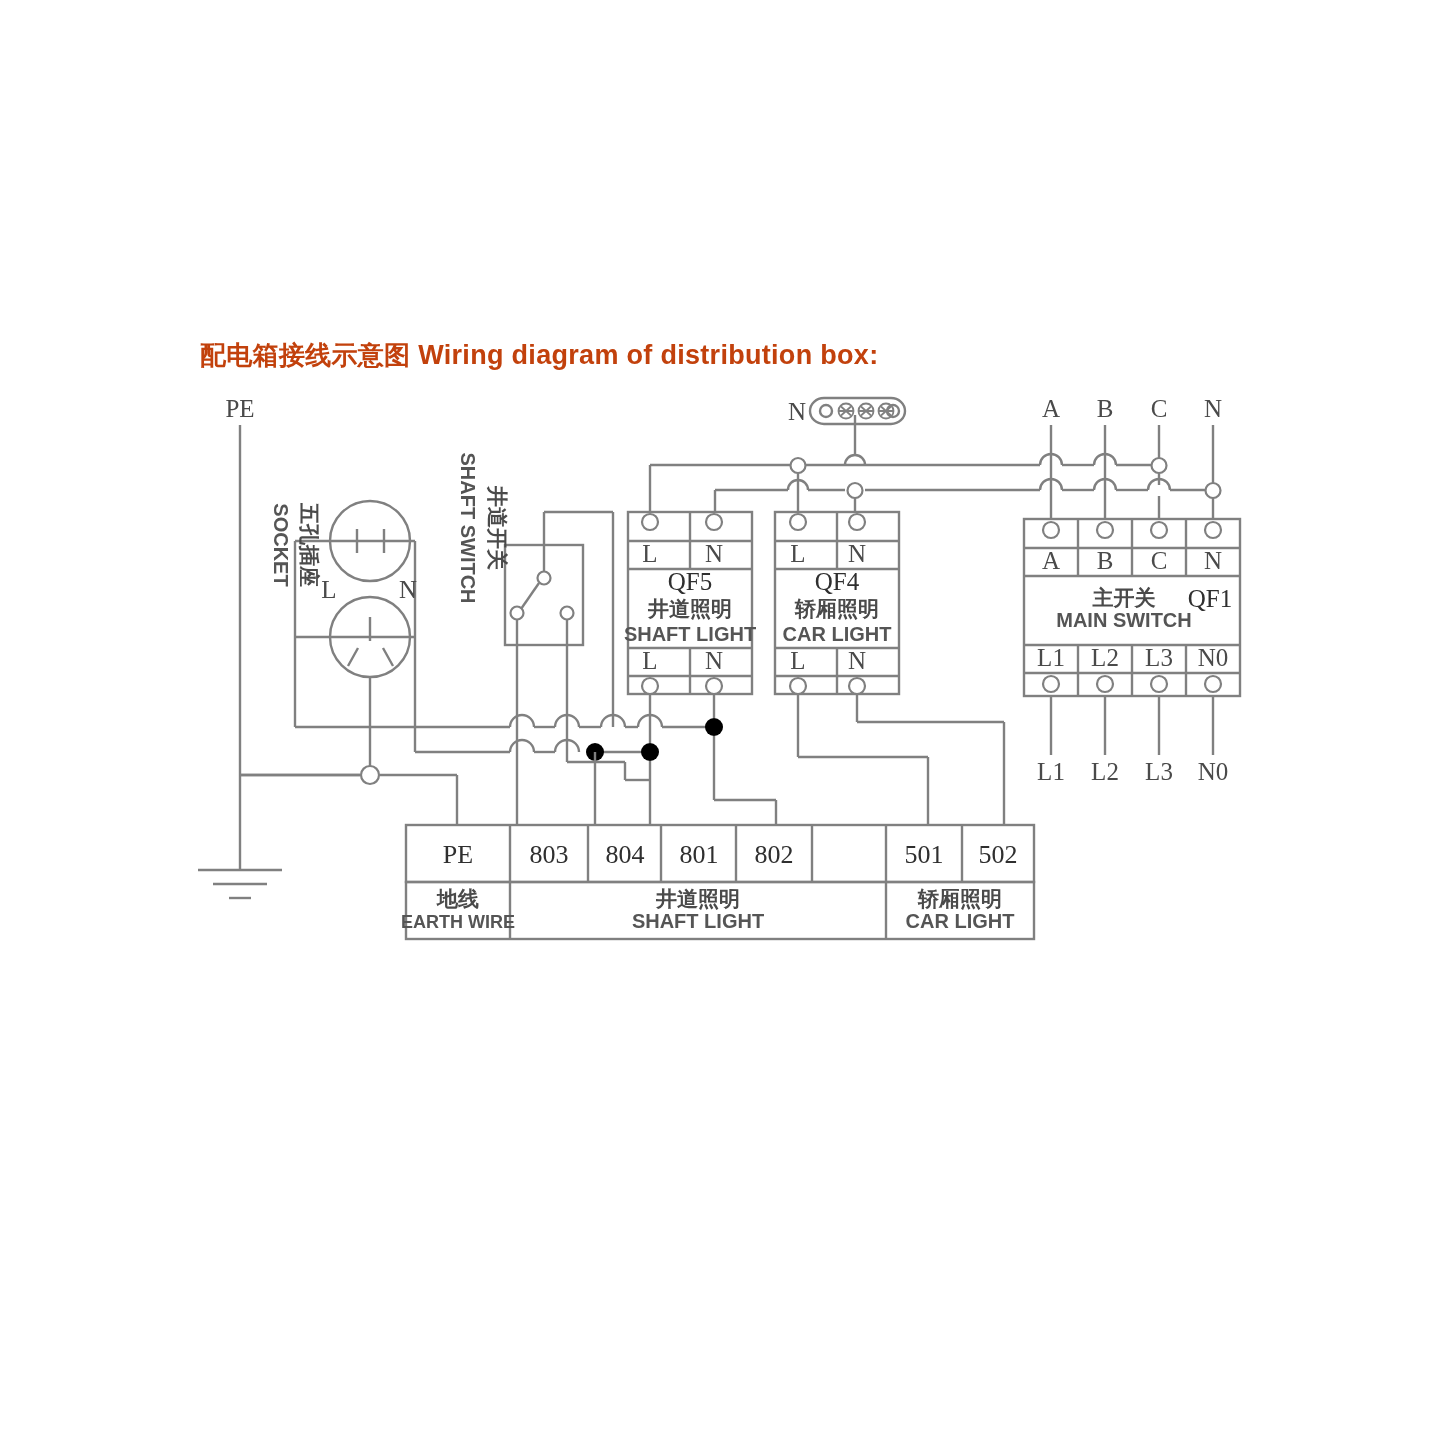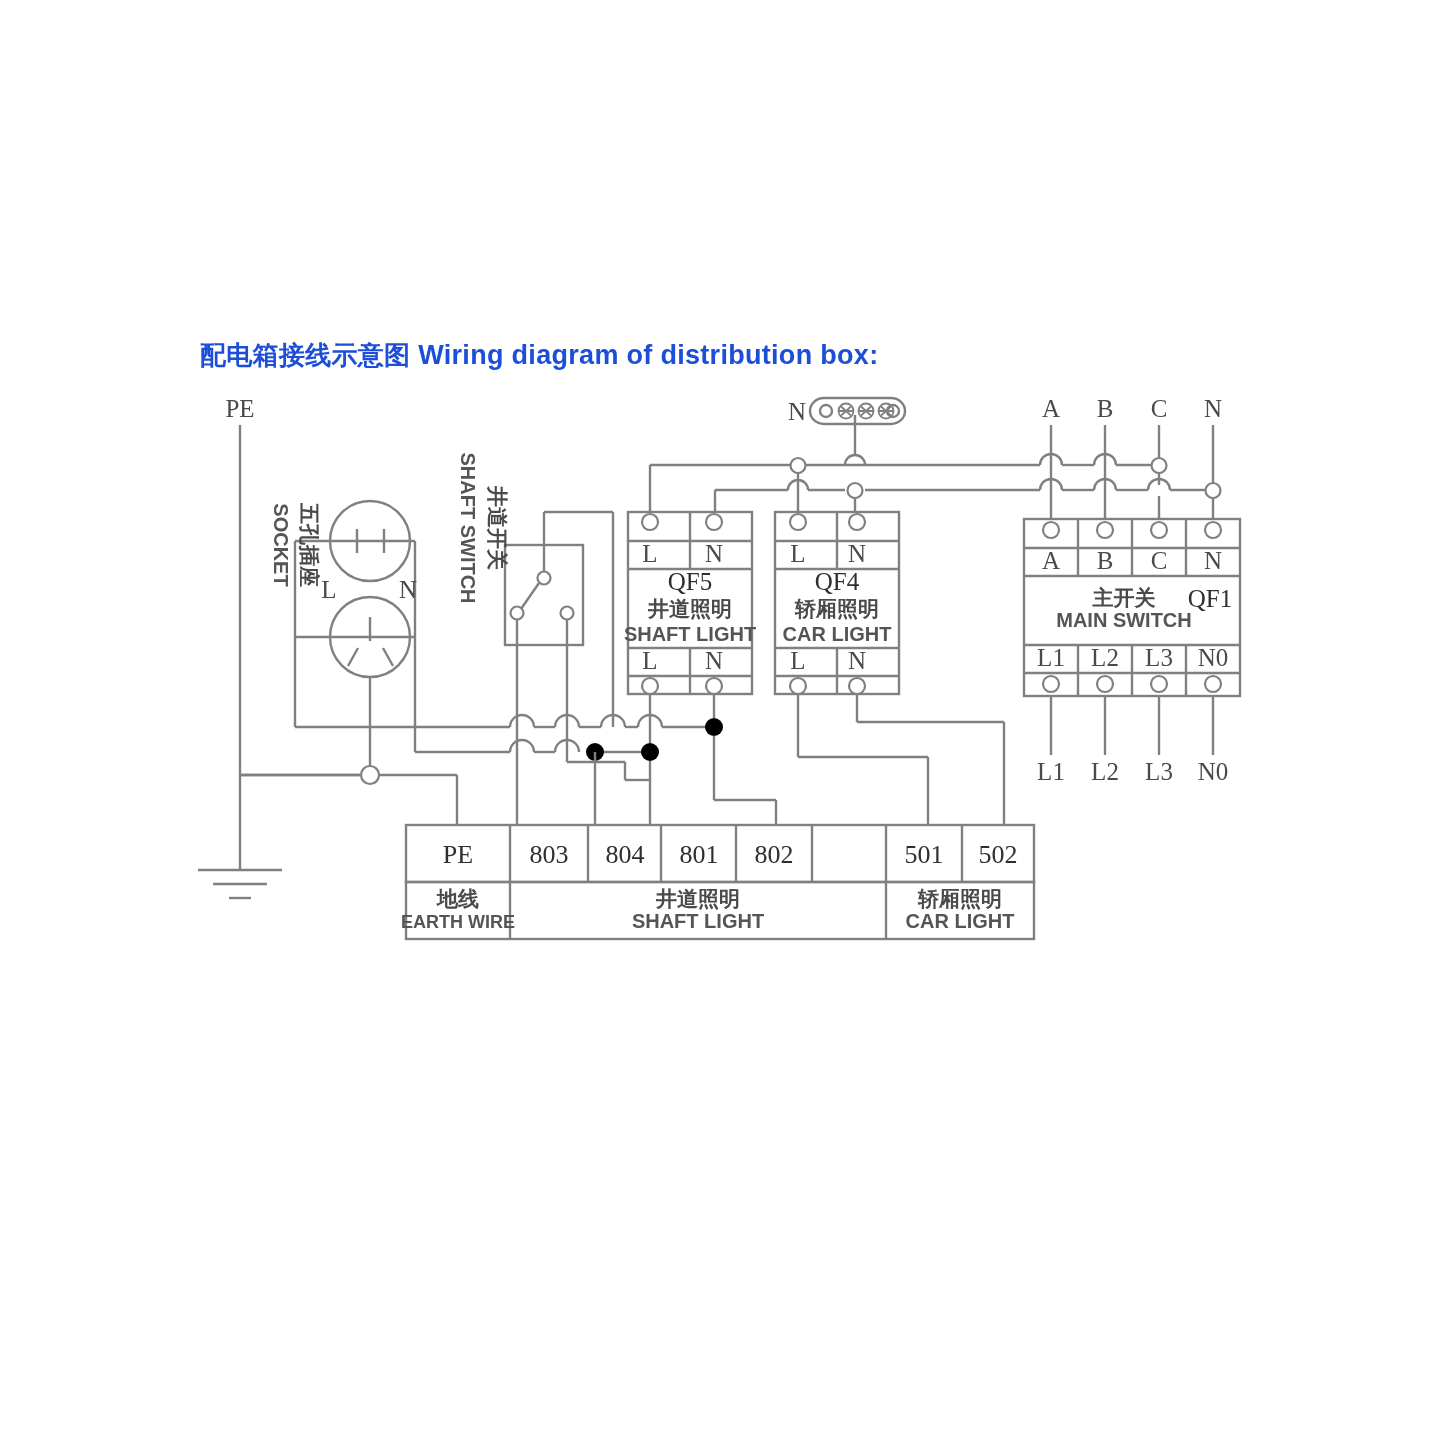--- a/index.html
+++ b/index.html
@@ -1,19 +1,19 @@
 <!DOCTYPE html>
 <html><head>
 <meta charset="utf-8">
 <style>
   html,body{margin:0;padding:0;background:#ffffff;}
   body{width:1445px;height:1445px;overflow:hidden;font-family:"Liberation Sans",sans-serif;}
   #root{position:relative;width:1445px;height:1445px;background:#ffffff;}
   #diag{position:absolute;left:0;top:0;}
-  .ttl{position:absolute;left:200px;top:338px;font-family:"Liberation Sans",sans-serif;font-size:27px;font-weight:700;color:#1d4ed8;letter-spacing:.3px;white-space:nowrap;}
+  .ttl{position:absolute;left:200px;top:338px;font-family:"Liberation Sans",sans-serif;font-size:27px;font-weight:700;color:#c2410c;letter-spacing:.3px;white-space:nowrap;}
   .ttl .cn{font-family:"DejaVu Sans","Liberation Sans",sans-serif;font-size:26px;}
 </style>
 </head>
 <body>
 
 <div id="root">
 
   <div class="ttl">
     <span class="cn">配电箱接线示意图</span>
     <span>Wiring diagram of distribution box:</span>

